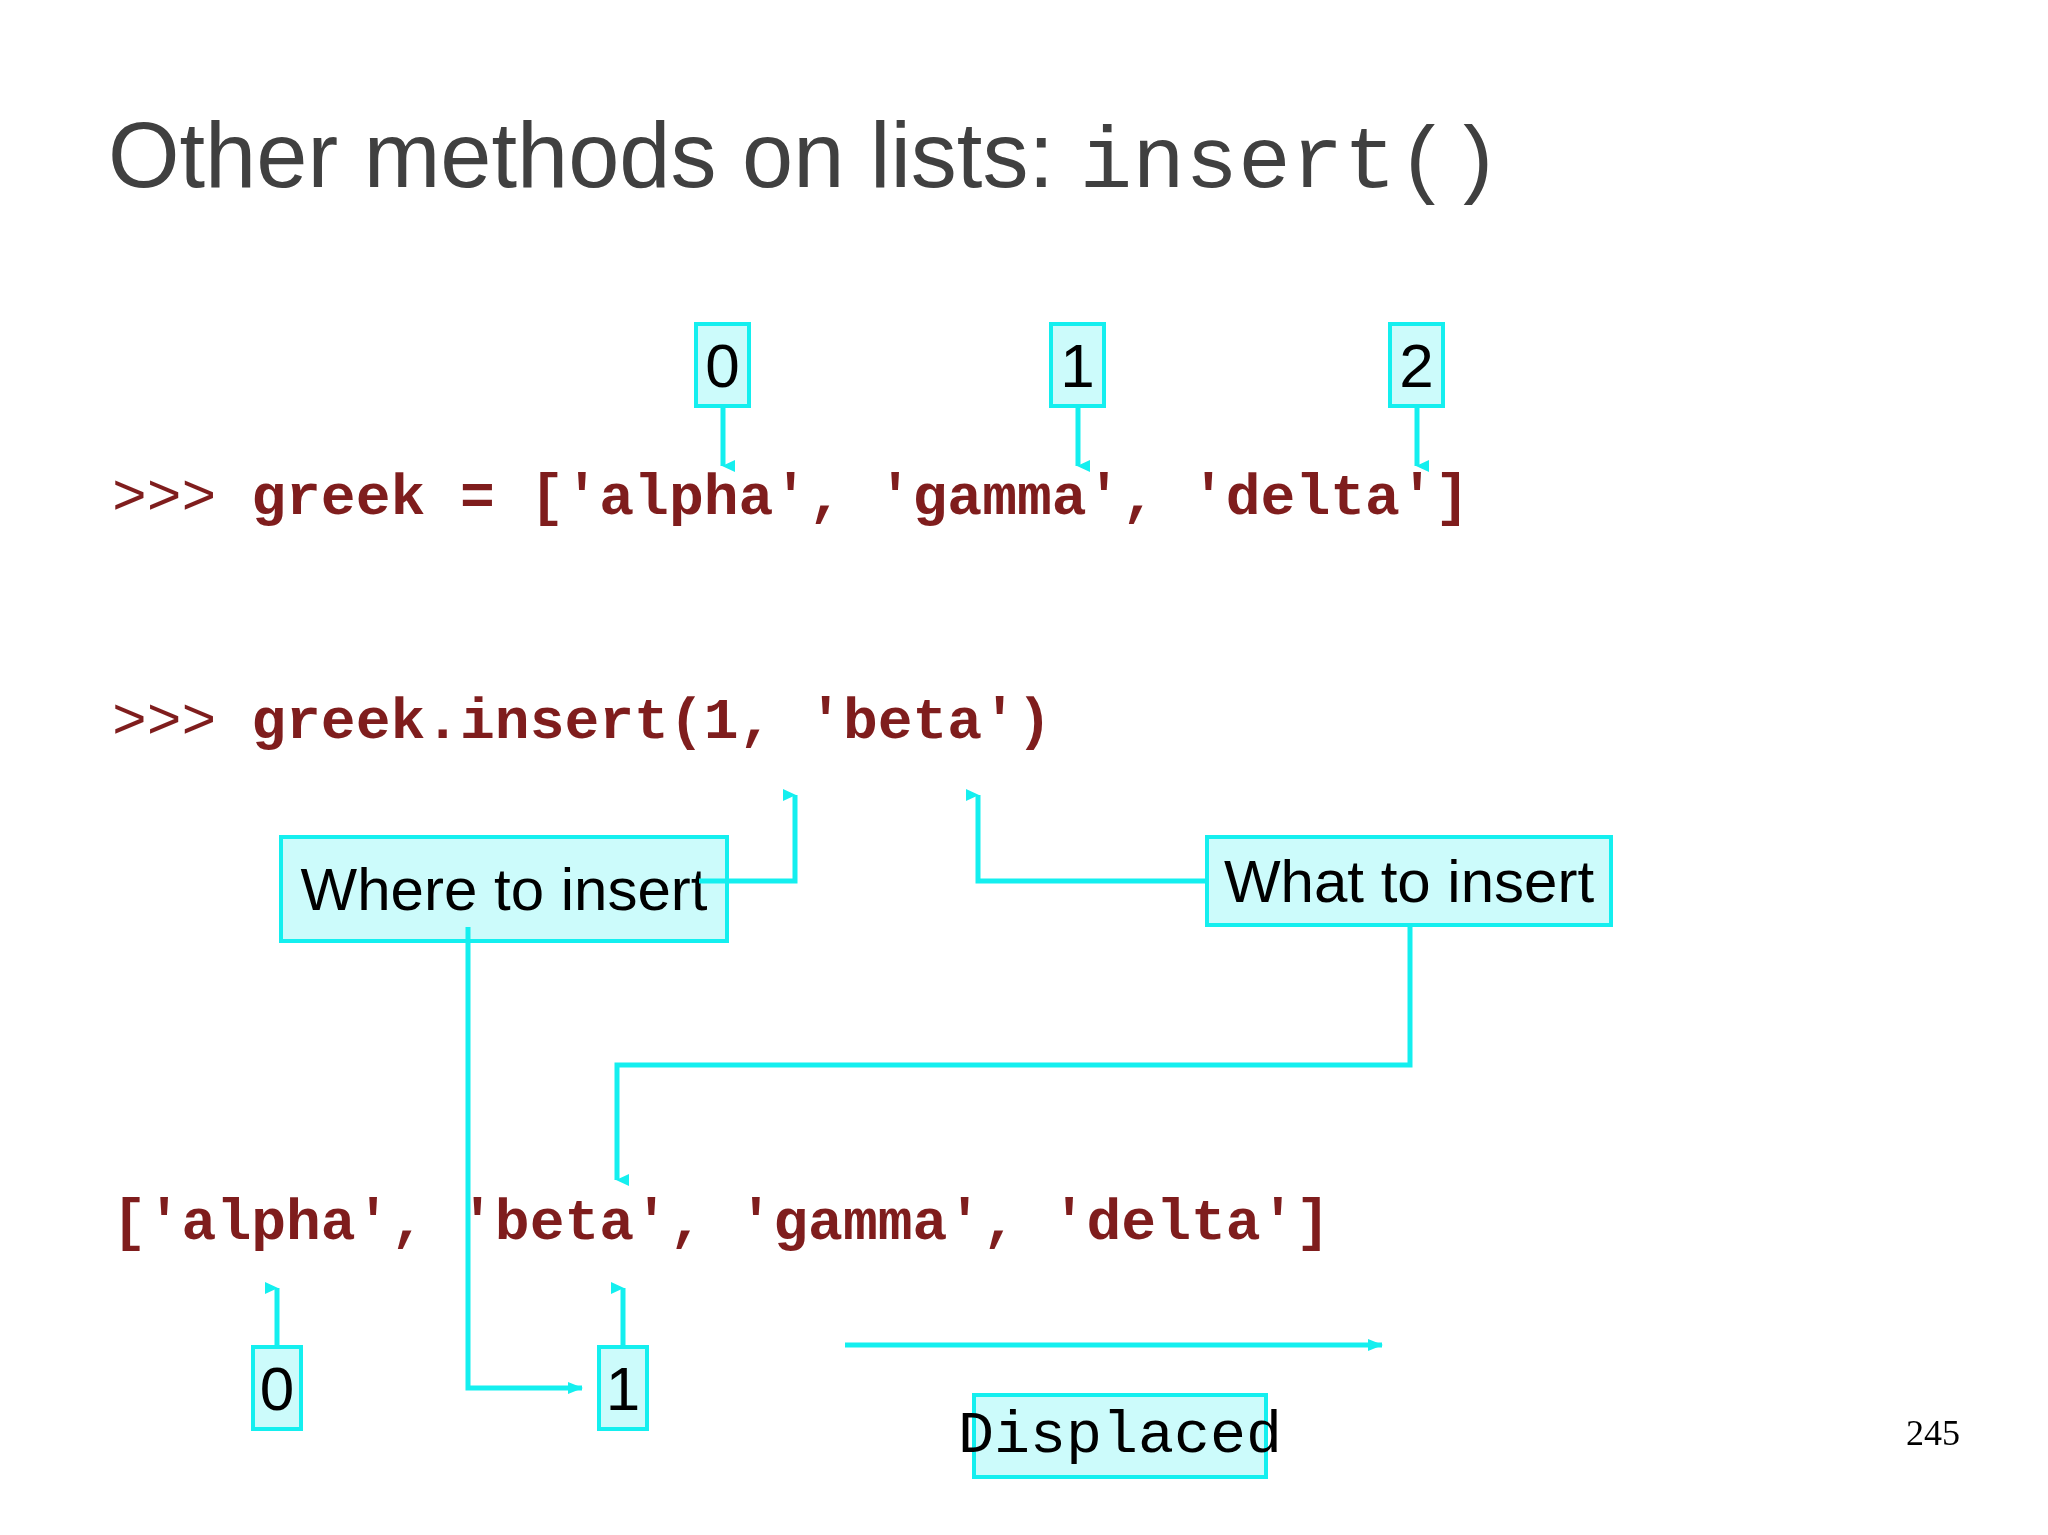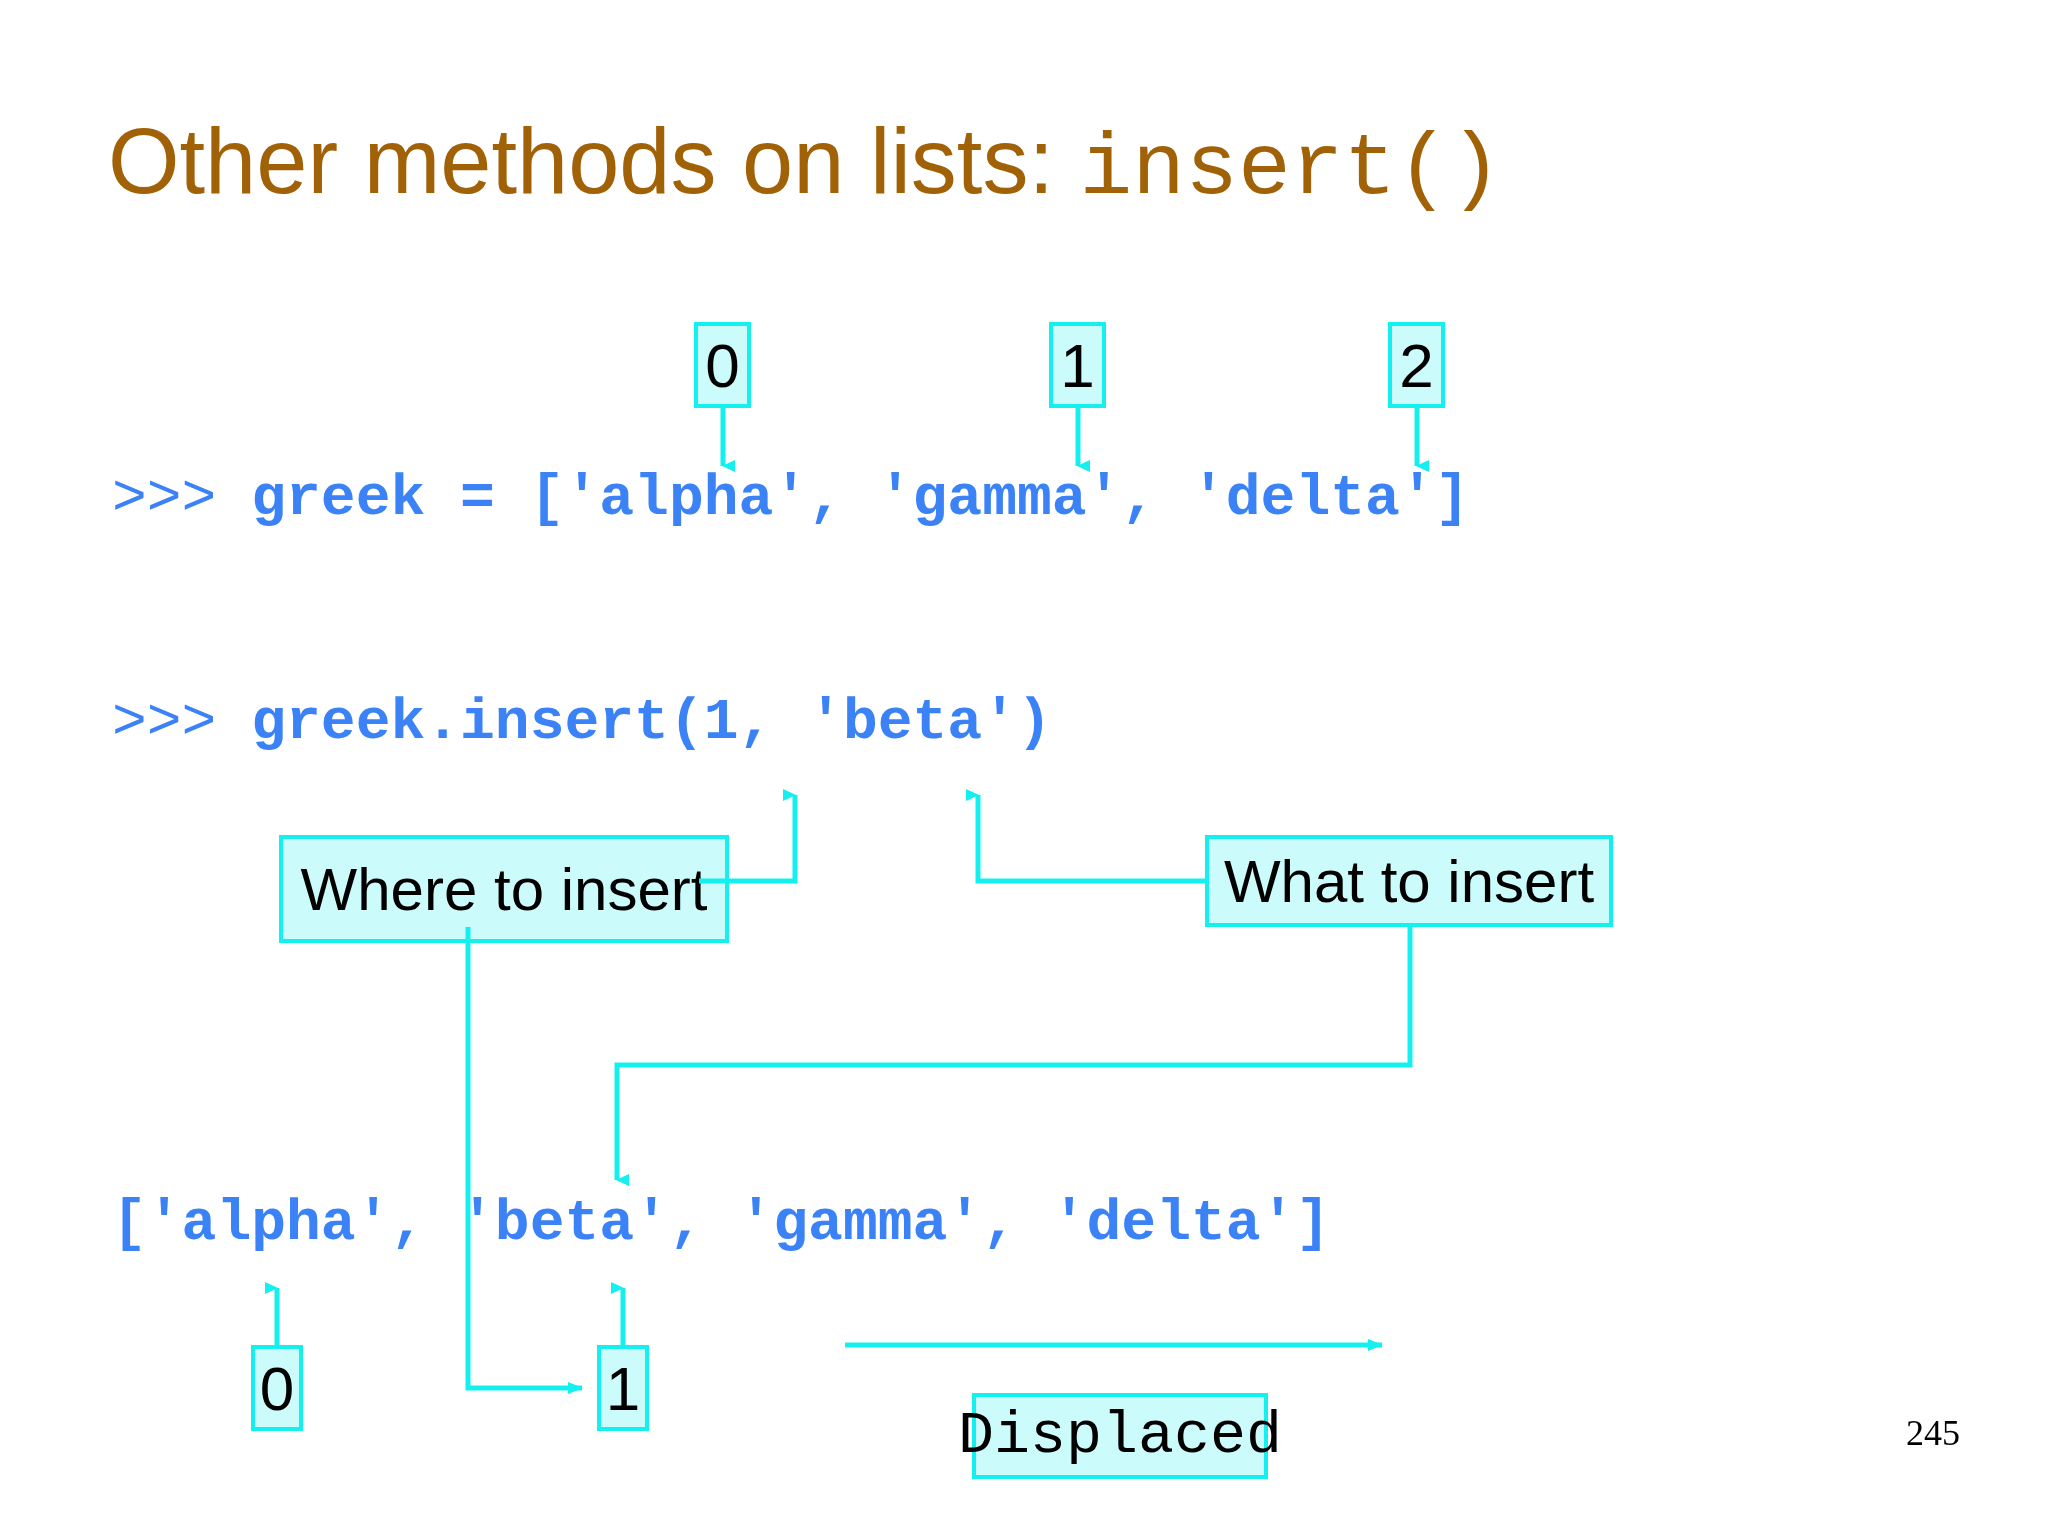--- a/index.html
+++ b/index.html
@@ -14,39 +14,39 @@
     height: 1535px;
     background: #ffffff;
     overflow: hidden;
     font-family: "Liberation Sans", sans-serif;
   }
 
   
   #title {
     position: absolute;
     left: 108px;
-    top: 115px;
+    top: 109px;
     font-family: "Liberation Sans", sans-serif;
     font-size: 92px;
     line-height: 1.0;
-    color: #a16207;
+    color: #404040;
     white-space: pre;
   }
   #title .mono {
     font-family: "Liberation Mono", "DejaVu Sans Mono", monospace;
     font-size: 88px;
   }
 
   
   .code {
     position: absolute;
     font-family: "Liberation Mono", "DejaVu Sans Mono", monospace;
     font-size: 58px;
     letter-spacing: 0px;
-    color: #3b82f6;
+    color: #7f1d1d;
     white-space: pre;
     line-height: 1.0;
   }
   .code .prompt { font-weight: 400; }
   .code .src    { font-weight: 700; }
   .code.plain   { font-weight: 700; }
 
   #line-assign  { left: 112px; top: 470px; }
   #line-insert  { left: 112px; top: 694px; }
   #line-echo    { left: 112px; top: 1062px; }

